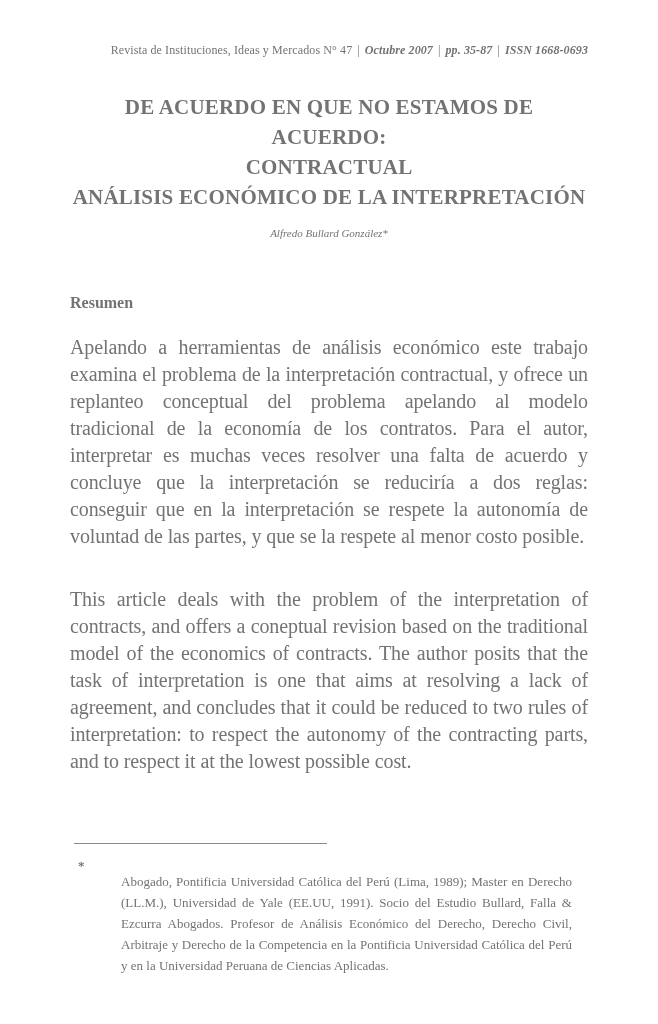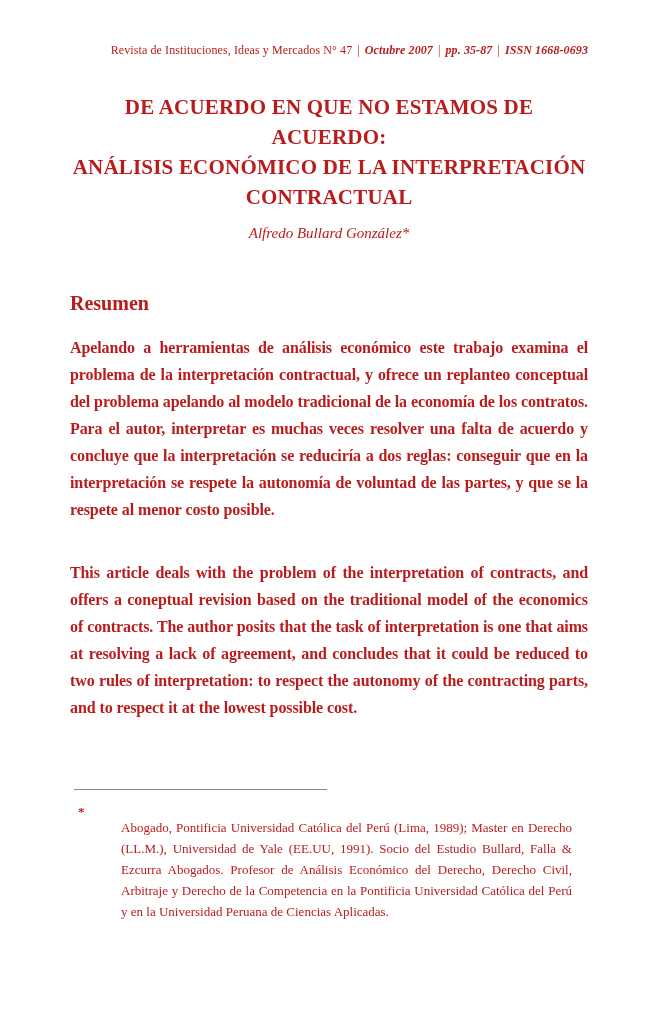--- a/index.html
+++ b/index.html
@@ -5,21 +5,21 @@
   html, body {
     margin: 0;
     padding: 0;
     background: #ffffff;
   }
   .page {
     position: relative;
     width: 658px;
     height: 1024px;
     background: #ffffff;
-    color: #b91c1c;
+    color: #737373;
     font-family: "Liberation Serif", "DejaVu Serif", serif;
     overflow: hidden;
     box-sizing: border-box;
   }
   .content {
     margin: 0 70px;
     width: 518px;
   }
   .journal-header {
     margin-top: 42px;
@@ -44,41 +44,40 @@
     text-align: center;
     font-size: 21px;
     font-weight: 700;
     line-height: 30px;
     letter-spacing: 0.2px;
   }
   .author-line {
     margin-top: 10px;
     text-align: center;
     font-style: italic;
-    font-size: 15px;
+    font-size: 11px;
     line-height: 22px;
   }
   .section-heading {
     margin: 0;
     margin-top: 48px;
-    font-size: 20px;
+    font-size: 16px;
     font-weight: 700;
     line-height: 22px;
   }
   .section-heading.abstract {
     margin-top: 12px;
   }
   .body-paragraph {
     margin: 0;
     margin-top: 20px;
-    font-size: 16px;
+    font-size: 20px;
     line-height: 27px;
     text-align: justify;
     letter-spacing: -0.1px;
-    font-weight: bold;
   }
   .body-paragraph.abstract {
     margin-top: 36px;
   }
   .footnote-rule {
     border: none;
     border-top: 1px solid #8a8a8a;
     height: 0;
     width: 253px;
     margin: 68px 0 0 4px;
@@ -107,22 +106,22 @@
 
 <div class="page">
   <div class="content">
 
     <div class="journal-header">
       <span>Revista de Instituciones, Ideas y Mercados N° 47</span><span class="sep">|</span><span class="meta">Octubre 2007</span><span class="sep">|</span><span class="meta">pp. 35-87</span><span class="sep">|</span><span class="meta">ISSN 1668-0693</span>
     </div>
 
     <h1 class="article-title">
       <span style="display:block">DE ACUERDO EN QUE NO ESTAMOS DE ACUERDO:</span>
+      <span style="display:block">CONTRACTUAL</span>
       <span style="display:block">ANÁLISIS ECONÓMICO DE LA INTERPRETACIÓN</span>
-      <span style="display:block">CONTRACTUAL</span>
     </h1>
 
     <div class="author-line">Alfredo Bullard González*</div>
 
     <h2 class="section-heading">Resumen</h2>
     <p class="body-paragraph">Apelando a herramientas de análisis económico este trabajo examina el problema de la interpretación contractual, y ofrece un replanteo conceptual del problema apelando al modelo tradicional de la economía de los contratos. Para el autor, interpretar es muchas veces resolver una falta de acuerdo y concluye que la interpretación se reduciría a dos reglas: conseguir que en la interpretación se respete la autonomía de voluntad de las partes, y que se la respete al menor costo posible.</p>
 
     <p class="body-paragraph abstract">This article deals with the problem of the interpretation of contracts, and offers a coneptual revision based on the traditional model of the economics of contracts. The author posits that the task of interpretation is one that aims at resolving a lack of agreement, and concludes that it could be reduced to two rules of interpretation: to respect the autonomy of the contracting parts, and to respect it at the lowest possible cost.</p>
 
     <hr class="footnote-rule">

